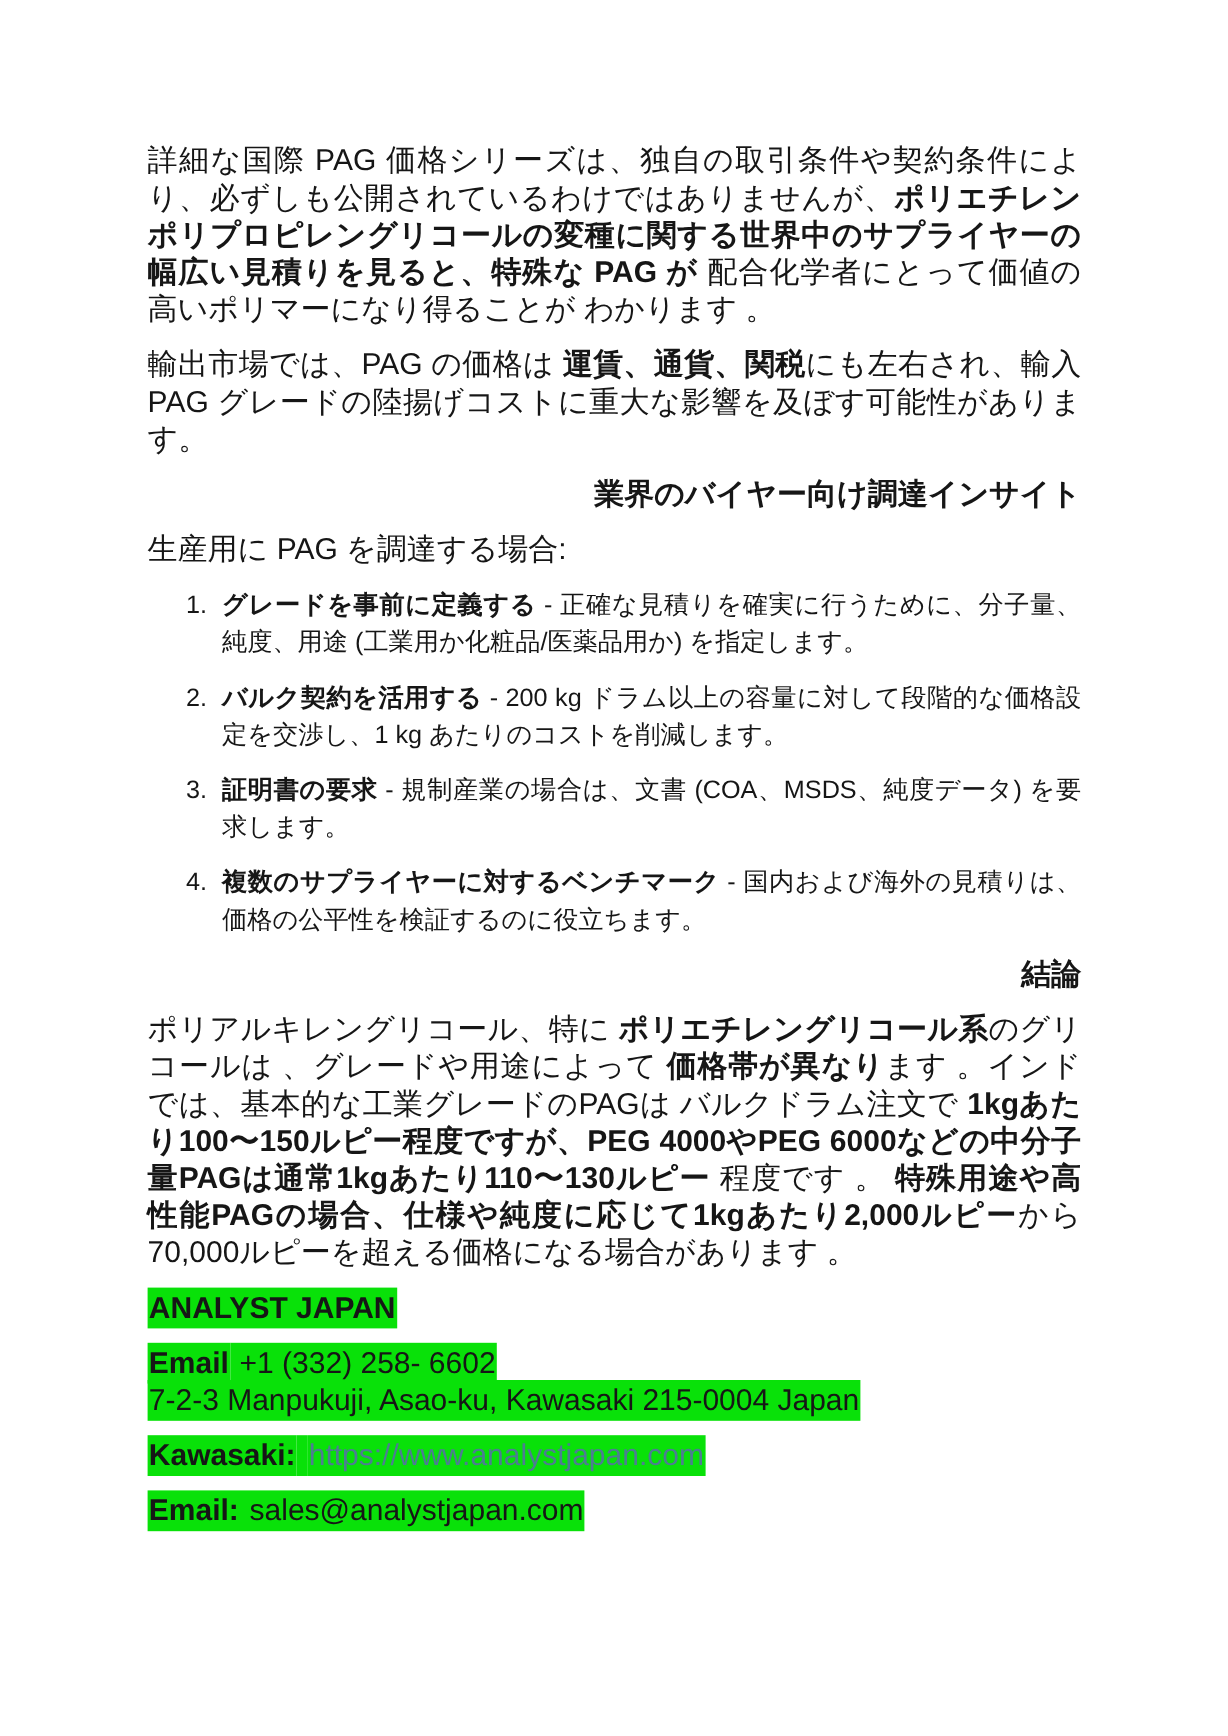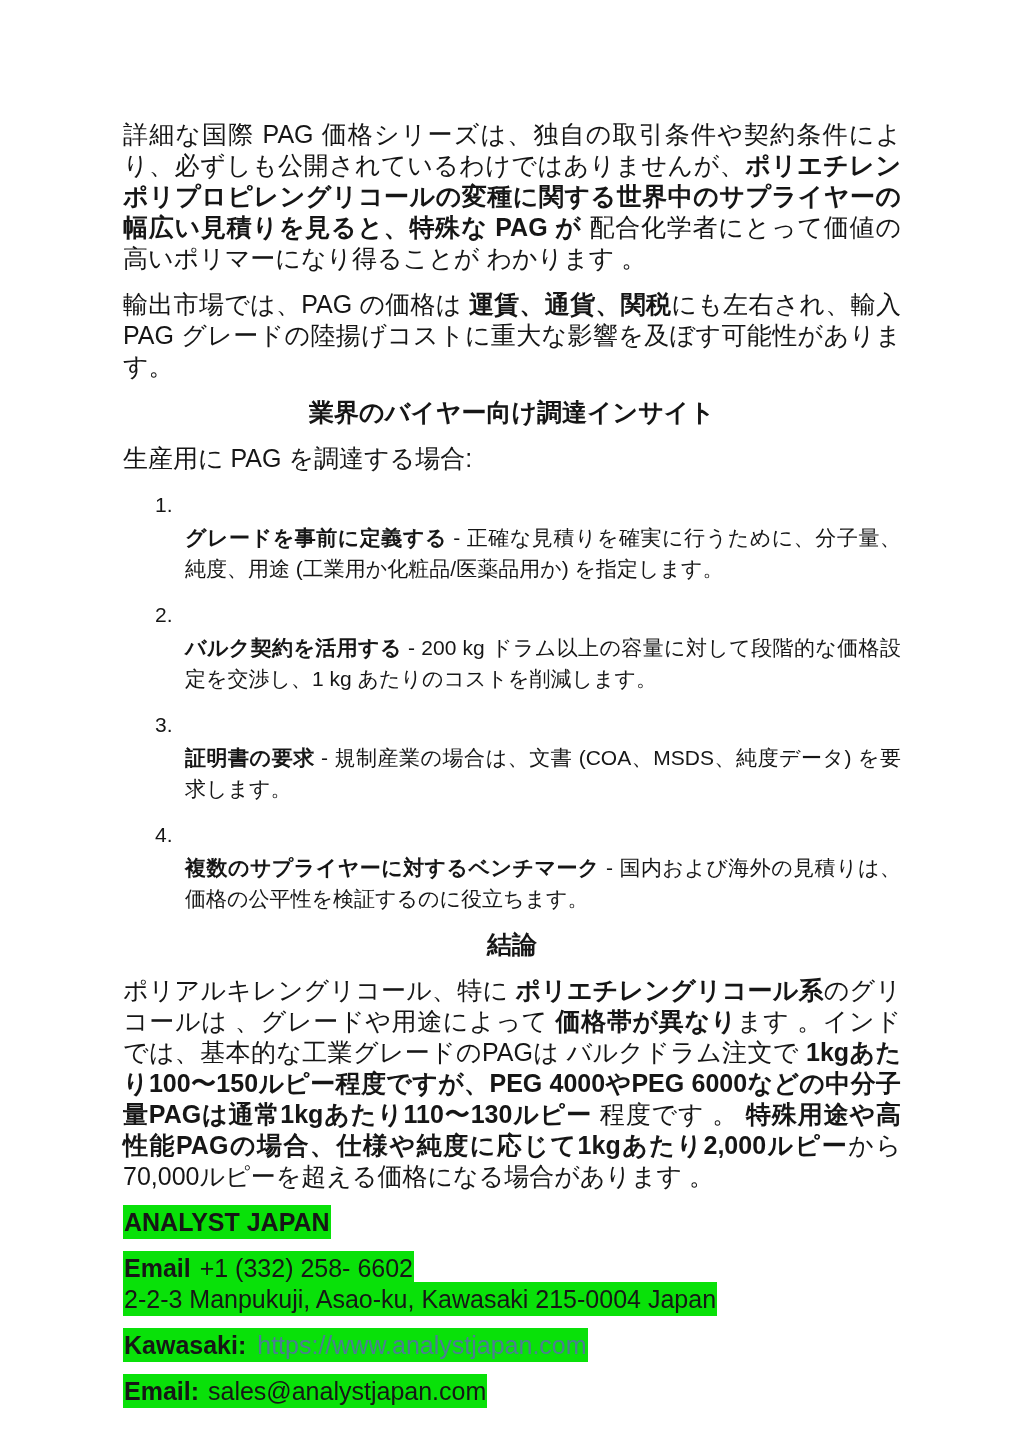--- a/index.html
+++ b/index.html
@@ -20,38 +20,37 @@
     color:var(--text);
     font-size:21px;
     line-height:31px;
   }
   p,h3{
     margin:0 0 15px 0;
     font-size:25px;
     line-height:31px;
     text-align:justify;
   }
-  h3{font-weight:bold;text-align:center;}
+  h3{font-weight:bold;text-align:right;}
   .b{font-weight:bold;}
   .hl{background:var(--highlight);padding:3px 1px;}
   .link{color:var(--link);}
   .list{margin:0;padding:0;}
   .li{
     display:flex;
     margin:0 0 15px 0;
     padding-left:32px;
   }
   .num{
     flex:0 0 30px;
     text-align:left;
   }
   .li-body{
     flex:1;
     text-align:justify;
-    margin-top:33px;
   }
   .contact p{text-align:left;}
 </style>
 </head>
 <body>
 
 <div class="page">
 
   <p><span>詳細な国際 PAG 価格シリーズは、独自の取引条件や契約条件により、必ずしも公開されているわけではありませんが、</span><span class="b">ポリエチレンポリプロピレングリコールの変種に関する世界中のサプライヤーの幅広い見積りを見ると、特殊な PAG が</span><span> 配合化学者にとって価値の高いポリマーになり得ることが わかります 。</span></p>
 
@@ -80,18 +79,18 @@
     </div>
   </div>
 
   <h3>結論</h3>
 
   <p><span>ポリアルキレングリコール、特に </span><span class="b">ポリエチレングリコール系</span><span>のグリコールは 、グレードや用途によって </span><span class="b">価格帯が異なり</span><span>ます 。インドでは、基本的な工業グレードのPAGは バルクドラム注文で </span><span class="b">1kgあたり100〜150ルピー程度ですが、PEG 4000やPEG 6000などの中分子量PAGは通常1kgあたり110〜130ルピー</span><span> 程度です 。 </span><span class="b">特殊用途や高性能PAGの場合、仕様や純度に応じて1kgあたり2,000ルピー</span><span>から70,000ルピーを超える価格になる場合があります 。</span></p>
 
 
   <div class="contact">
     <p><span class="b hl">ANALYST JAPAN</span></p>
-    <p><span class="b hl">Email</span><span class="hl"> +1 (332) 258- 6602</span><br><span class="hl">2-2-3 Manpukuji, Asao-ku, Kawasaki 215-0004 Japan</span></p>
+    <p><span class="b hl">Email</span><span class="hl"> +1 (332) 258- 6602</span><br><span class="hl">7-2-3 Manpukuji, Asao-ku, Kawasaki 215-0004 Japan</span></p>
     <p><span class="b hl">Kawasaki:</span><span class="hl"> </span><span class="hl link">https://www.analystjapan.com</span></p>
     <p><span class="b hl">Email:</span><span class="hl"> sales@analystjapan.com</span></p>
   </div>
 
 </div>
 
 </body></html>

